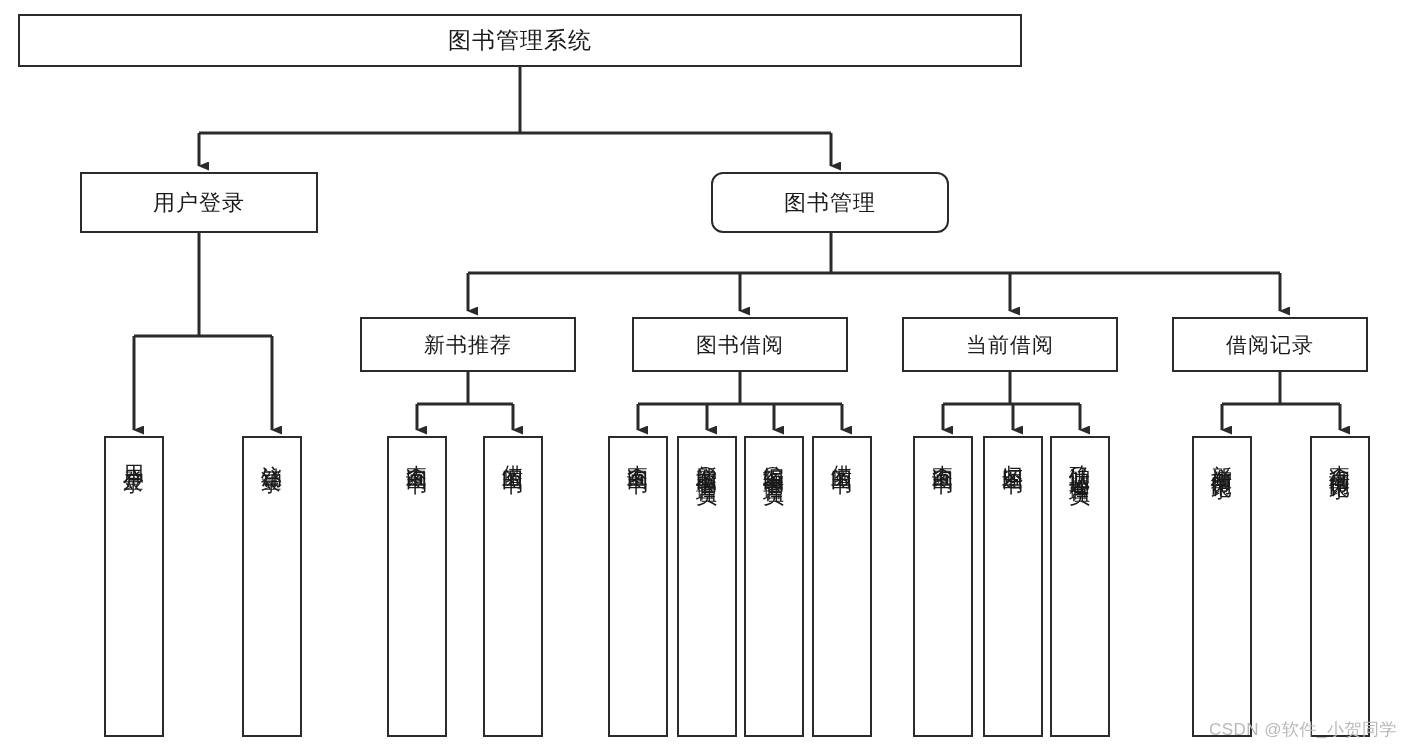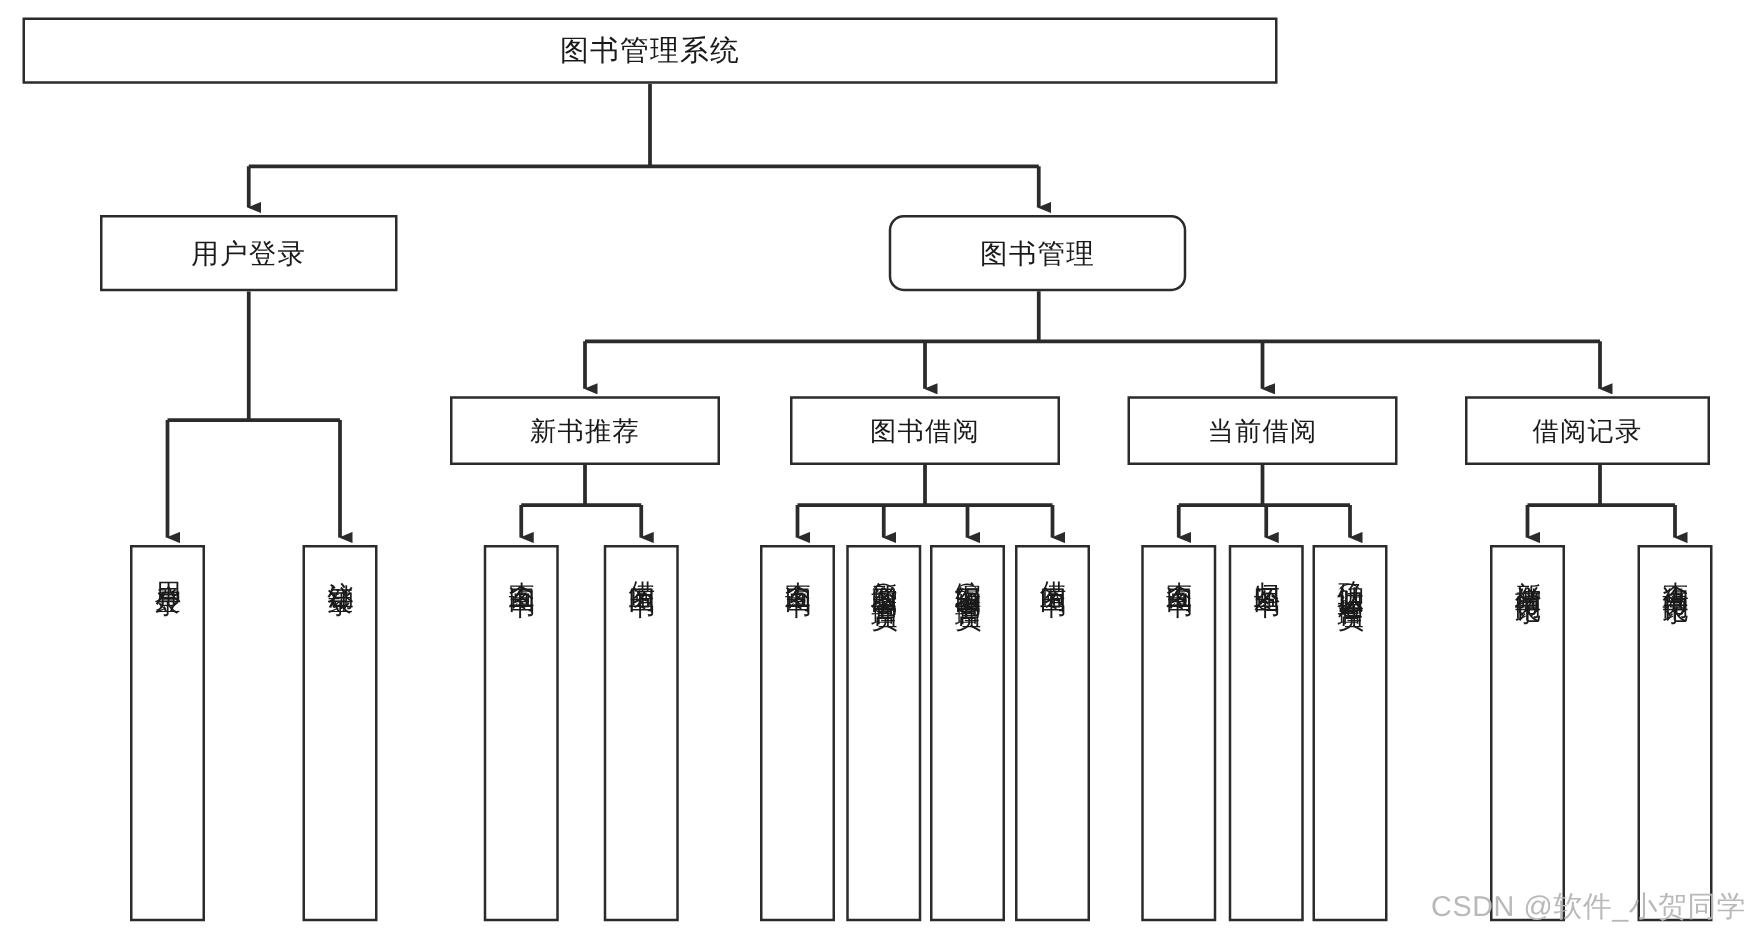--- a/index.html
+++ b/index.html
@@ -58,21 +58,21 @@
     white-space: nowrap;
   }
   .hlabel {
     white-space: nowrap;
     letter-spacing: 1px;
   }
   #watermark {
     position: absolute;
     right: 8px;
     bottom: 6px;
-    font-size: 23px;
+    font-size: 17px;
     color: #b9b9b9;
     letter-spacing: 0.5px;
     white-space: nowrap;
     text-align: right;
   }
 </style>
 </head>
 <body>
 
 <div id="diagram-canvas">

